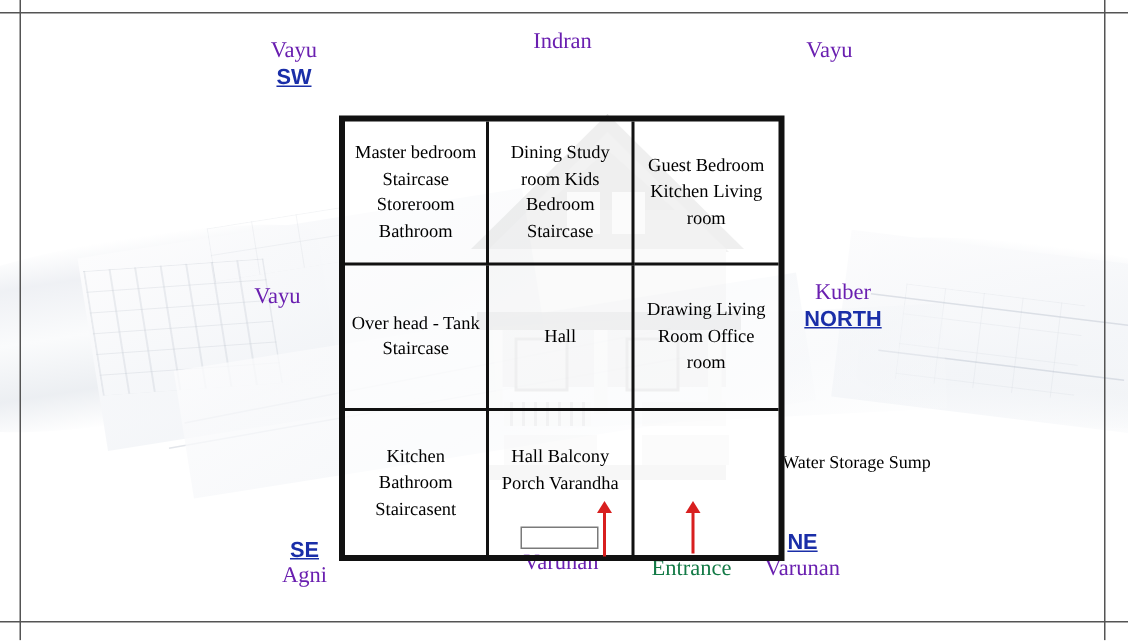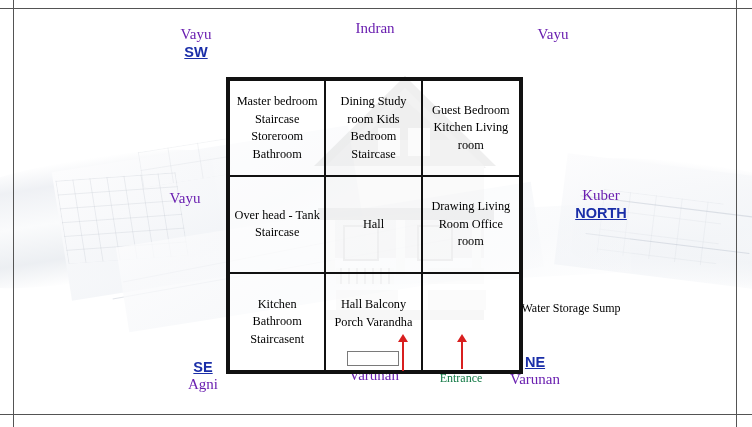--- a/index.html
+++ b/index.html
@@ -139,21 +139,21 @@
   }
   .plain-note {
     color: #000000;
     font-size: 12px;
     line-height: 1.45;
     text-align: center;
     font-family: "Liberation Serif", "DejaVu Serif", serif;
   }
   .entrance-word {
     color: #137a46;
-    font-size: 12px;
+    font-size: 15px;
     font-family: "Liberation Serif", "DejaVu Serif", serif;
     text-align: center;
   }
 </style>
 </head>
 <body>
 
 <div id="page">
 
   <div class="wm" aria-hidden="true">
@@ -229,21 +229,21 @@
   </div>
 
   <div class="dirlabel" style="left:513px; top:26px; width:80px;">
     <div class="deity">Vayu</div>
   </div>
 
   <div class="dirlabel" style="left:143px; top:190px; width:84px;">
     <div class="deity">Vayu</div>
   </div>
 
-  <div class="dirlabel" style="left:557px; top:187px; width:88px;">
+  <div class="dirlabel" style="left:518px; top:187px; width:88px;">
     <div class="deity">Kuber</div>
     <div class="dir">NORTH</div>
   </div>
 
   <div class="dirlabel" style="left:165px; top:358px; width:76px;">
     <div class="dir">SE</div>
     <div class="deity">Agni</div>
   </div>
 
   <div class="dirlabel" style="left:334px; top:367px; width:80px;">

